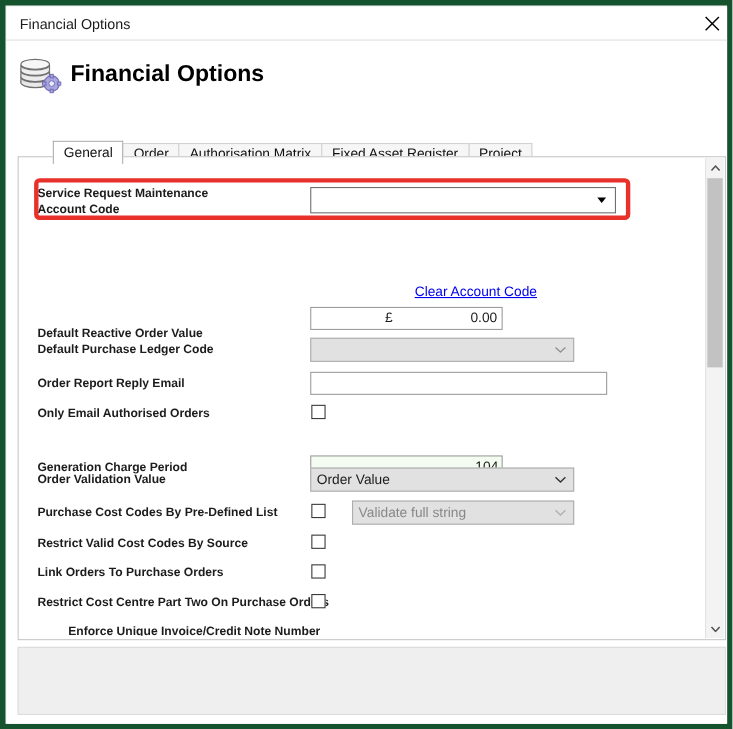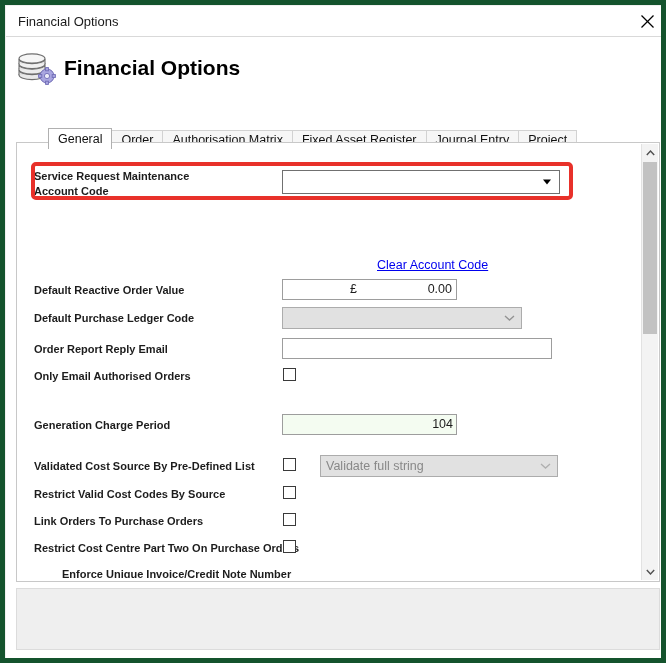--- a/index.html
+++ b/index.html
@@ -347,21 +347,20 @@
       </div>
       <div id="page-title">Financial Options</div>
     </div>
 
     <div id="tabstrip">
       <div class="tabs-row">
         <div class="tab selected">General</div>
         <div class="tab">Order</div>
         <div class="tab">Authorisation Matrix</div>
         <div class="tab">Fixed Asset Register</div>
-        <div class="tab">Journal Entry</div>
         <div class="tab">Project</div>
       </div>
     </div>
 
     <div id="tab-panel">
 
       <div id="form-area">
 
         <div id="highlight-box"></div>
 
@@ -369,21 +368,21 @@
           <div class="lbl two-line" style="top:3px;"><span>Service Request Maintenance</span><br><span>Account Code</span></div>
           <div class="combo white" style="left:262px; top:4px; width:278px;">
             <span class="combo-text" style="line-height:22px;"></span>
             <span class="tri"></span>
           </div>
         </div>
 
         <div class="link" style="left:357px; top:112px;">Clear Account Code</div>
 
         <div class="row" style="top:133px; height:24px;">
-          <div class="lbl" style="top:4px;">Default Reactive Order Value</div>
+          <div class="lbl" style="top:17px;">Default Reactive Order Value</div>
           <div class="currency-field" style="left:262px; top:0px; width:175px;">
             <span class="sym">£</span>
             <span class="amt">0.00</span>
           </div>
         </div>
 
         <div class="row" style="top:161px; height:24px;">
           <div class="lbl" style="top:4px;">Default Purchase Ledger Code</div>
           <div class="combo disabled" style="left:262px; top:0px; width:240px;">
             <span class="combo-text"></span>
@@ -401,25 +400,34 @@
         <div class="row" style="top:192px; height:24px;">
           <div class="lbl" style="top:4px;">Order Report Reply Email</div>
           <div class="txt" style="left:262px; top:0px; width:270px;"></div>
         </div>
 
         <div class="row" style="top:250px; height:24px;margin-top:18px;">
           <div class="lbl" style="top:4px;">Generation Charge Period</div>
           <div class="txt num green" style="left:262px; top:0px; width:175px;">104</div>
         </div>
 
+        <div class="row" style="top:279px; height:24px;">
+          <div class="lbl" style="top:4px;">Order Validation Value</div>
+          <div class="combo" style="left:262px; top:0px; width:240px;">
+            <span class="combo-text">Order Value</span>
+            <svg class="chev" viewBox="0 0 11 7">
+              <polyline points="1,1.4 5.5,5.6 10,1.4" fill="none" stroke="#333" stroke-width="1.3"></polyline>
+            </svg>
+          </div>
+        </div>
 
         <div class="row" style="top:309px; height:24px;">
-          <div class="lbl" style="top:4px;">Validated Cost Source By Pre-Defined List</div>
+          <div class="lbl" style="top:4px;">Purchase Cost Codes By Pre-Defined List</div>
           <div class="cbx" style="left:263px; top:3px;"></div>
-          <div class="combo disabled" style="left:300px; top:0px; width:238px;">
+          <div class="combo disabled" style="left:300px; top:0px; width:202px;">
             <span class="combo-text">Validate full string</span>
             <svg class="chev" viewBox="0 0 11 7">
               <polyline points="1,1.4 5.5,5.6 10,1.4" fill="none" stroke="#888" stroke-width="1.3"></polyline>
             </svg>
           </div>
         </div>
 
         <div class="row" style="top:367px; height:20px;">
           <div class="lbl" style="top:1px;">Link Orders To Purchase Orders</div>
           <div class="cbx" style="left:263px; top:0px;"></div>

